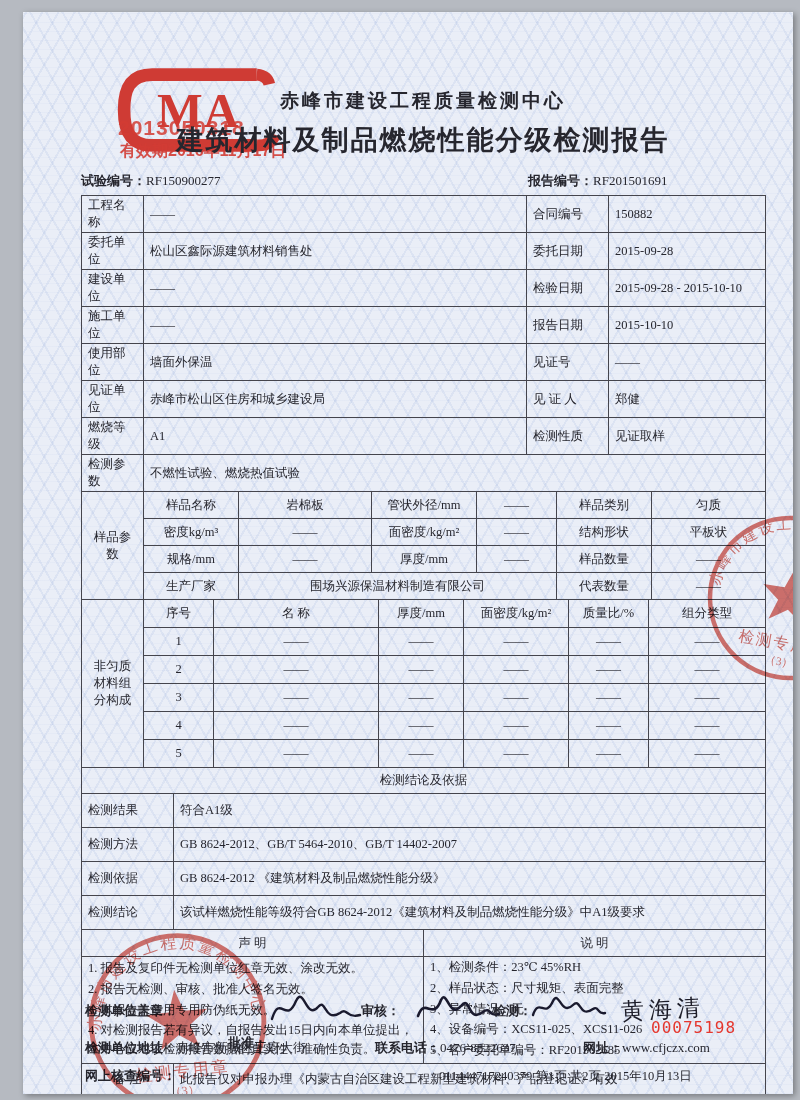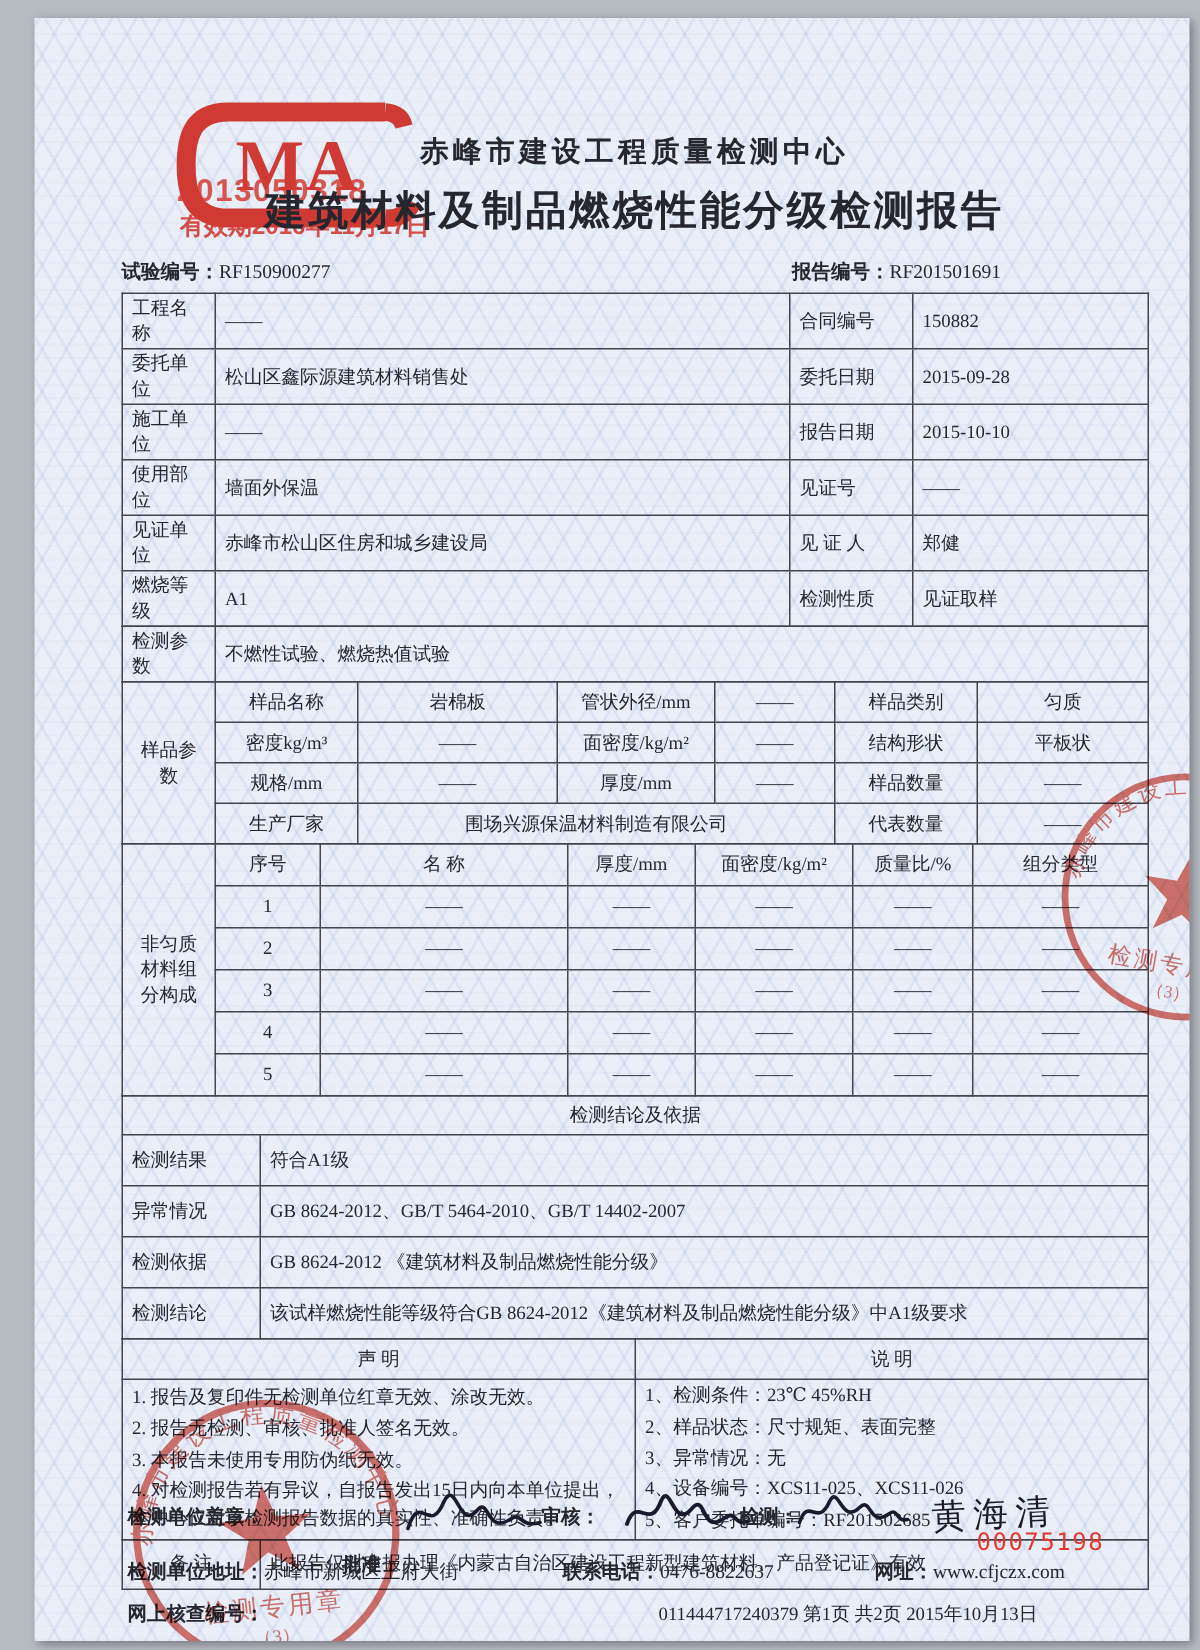--- a/index.html
+++ b/index.html
@@ -94,20 +94,26 @@
               <td class="lab">合同编号</td>
               <td>150882</td>
             </tr>
         <tr style="height:25px">
               <td class="lab">委托单位</td>
               <td class="small">松山区鑫际源建筑材料销售处</td>
               <td class="lab">委托日期</td>
               <td>2015-09-28</td>
             </tr>
         <tr style="height:25px">
+              <td class="lab">建设单位</td>
+              <td>——</td>
+              <td class="lab">检验日期</td>
+              <td class="small">2015-09-28  - 2015-10-10</td>
+            </tr>
+        <tr style="height:25px">
               <td class="lab">施工单位</td>
               <td>——</td>
               <td class="lab">报告日期</td>
               <td>2015-10-10</td>
             </tr>
         <tr style="height:25px">
               <td class="lab">使用部位</td>
               <td>墙面外保温</td>
               <td class="lab">见证号</td>
               <td>——</td>
@@ -255,21 +261,21 @@
           </colgroup>
         <tbody>
             <tr style="height:26px">
               <td class="cen" colspan="2">检测结论及依据</td>
             </tr>
         <tr style="height:34px">
               <td class="lab">检测结果</td>
               <td>符合A1级</td>
             </tr>
         <tr style="height:34px">
-              <td class="lab">异常情况</td>
+              <td class="lab">检测方法</td>
               <td>GB 8624-2012、GB/T 5464-2010、GB/T 14402-2007</td>
             </tr>
         <tr style="height:34px">
               <td class="lab">检测依据</td>
               <td>GB 8624-2012 《建筑材料及制品燃烧性能分级》</td>
             </tr>
         <tr style="height:34px">
               <td class="lab">检测结论</td>
               <td>该试样燃烧性能等级符合GB 8624-2012《建筑材料及制品燃烧性能分级》中A1级要求</td>
             </tr>

